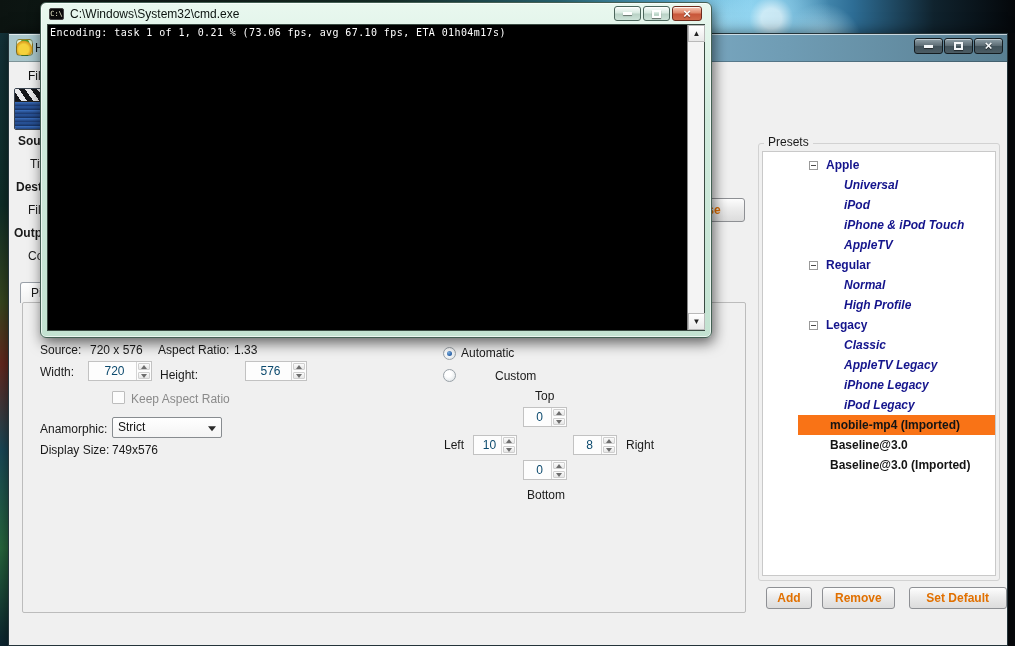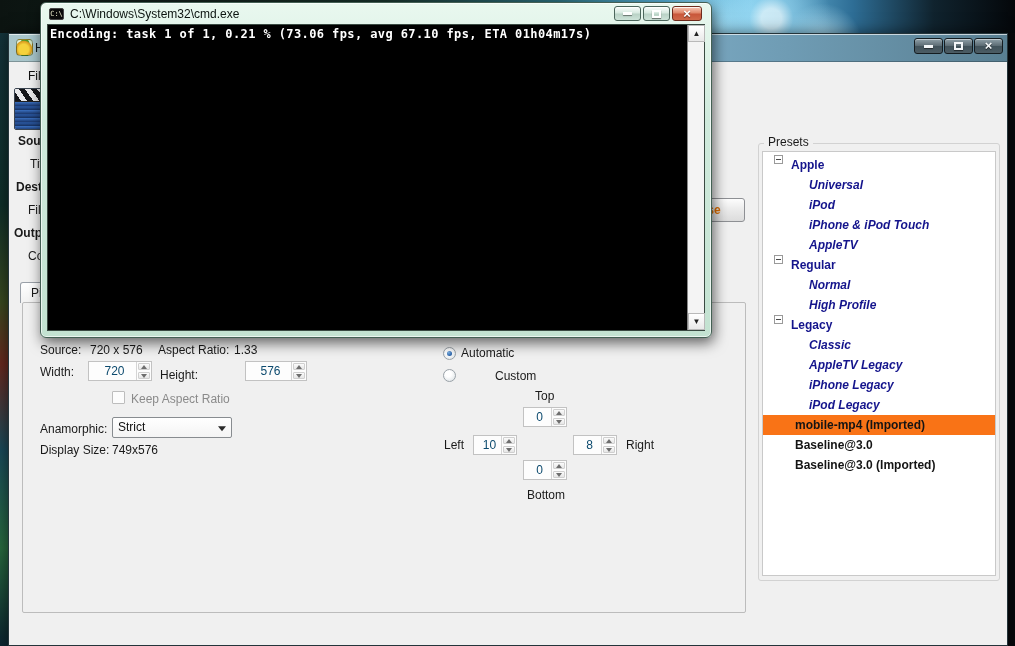--- a/index.html
+++ b/index.html
@@ -63,39 +63,39 @@
   .spin .sb { width:15px; display:flex; flex-direction:column; border-left:1px solid #d5d5d5; }
   .spin .sb span { flex:1; position:relative; background:linear-gradient(180deg,#fbfbfb,#e6e6e6); margin:1px 1px; border:1px solid #cfcfcf; border-radius:1px; }
   .spin .sb span::after { content:""; position:absolute; left:50%; top:50%; transform:translate(-50%,-50%);
     border-left:3px solid transparent; border-right:3px solid transparent; }
   .spin .sb .up::after { border-bottom:4px solid #6e6e6e; }
   .spin .sb .dn::after { border-top:4px solid #6e6e6e; }
 
   .checkbox { position:absolute; width:13px; height:13px; border:1px solid #bdbdbd; background:#fcfcfc; border-radius:1px; }
   .dis-label { color:#8a8a8a; }
 
-  .combo { position:absolute; left:103px; top:383px; width:120px; height:21px; border:1px solid #888c90;
+  .combo { position:absolute; left:103px; top:383px; width:110px; height:21px; border:1px solid #888c90;
     border-radius:2px; background:linear-gradient(180deg,#ffffff,#f4f4f4); display:flex; }
   .combo .cv { flex:1; color:#111; line-height:19px; padding-left:5px; }
   .combo .ca { width:18px; position:relative; }
   .combo .ca::after { content:""; position:absolute; left:50%; top:50%; transform:translate(-50%,-35%);
     border-left:4px solid transparent; border-right:4px solid transparent; border-top:5px solid #2a2a2a; }
 
   .radio { position:absolute; width:13px; height:13px; border-radius:50%; border:1px solid #9aa2a8;
     background:radial-gradient(circle at 40% 35%, #ffffff 0 30%, #e8ecee 70%, #cfd6da 100%); }
   .radio.sel::after { content:""; position:absolute; left:3px; top:3px; width:5px; height:5px; border-radius:50%;
     background:radial-gradient(circle at 35% 30%, #7fb4e8, #2a62a8 70%); }
 
   
   .preset-group { position:absolute; left:749px; top:109px; width:242px; height:438px;
     border:1px solid #d2d2d2; border-radius:3px; }
   .preset-caption { position:absolute; left:755px; top:101px; background:#f0f0f0; padding:0 4px; color:#1a1a1a; }
   .tree { position:absolute; left:753px; top:117px; width:234px; height:425px; background:#ffffff;
     border:1px solid #c9c9c9; overflow:hidden; padding-top:3px; }
-  .tree-row { height:20px; line-height:20px; display:flex; align-items:flex-start; white-space:nowrap; }
+  .tree-row { height:20px; line-height:20px; display:flex; align-items:center; white-space:nowrap;margin-left:35px; }
   .tree-row .exp { display:none; width:9px; height:9px; border:1px solid #9a9a9a; background:#ffffff; margin-right:8px; flex:none;
     background-image:linear-gradient(#4a4a4a,#4a4a4a); background-repeat:no-repeat; background-size:5px 1px; background-position:center; }
   .tree-row .tlabel { font-weight:bold; font-size:12px; }
   .k-category { padding-left:11px; } .k-category .exp { display:inline-block; }
   .k-category .tlabel, .k-child .tlabel { color:#14148c; }
   .k-child { padding-left:46px;font-style:italic; }
   .k-user { padding-left:32px; } .k-user .tlabel { color:#141414; }
   .tree-row.selected { background:#f97316; }
 
   .preset-btns { position:absolute; left:757px; top:553px; display:flex; gap:10px; }
@@ -123,21 +123,21 @@
     background:linear-gradient(180deg,#fbfefc 0%,#d7e9e0 45%,#b9d2c6 55%,#cde3d8 100%);
     box-shadow:inset 0 1px 0 rgba(255,255,255,.8); display:flex; align-items:center; justify-content:center; }
   .cmd-btn.close { width:30px; border:1px solid #6e2a1c;
     background:linear-gradient(180deg,#f8cab8 0%,#e0876a 45%,#c8563a 55%,#d06a4a 100%); }
   .cg-min { width:9px; height:3px; background:#ffffff; box-shadow:0 1px 1px rgba(0,0,0,.45); }
   .cg-max { width:9px; height:8px; border:2px solid #ffffff; box-shadow:0 1px 1px rgba(0,0,0,.45); }
   .cg-close { color:#fff; font-weight:bold; font-size:13px; line-height:11px; text-shadow:0 1px 1px rgba(0,0,0,.55); }
 
   .console { position:absolute; left:6px; top:21px; right:6px; bottom:6px; background:#000; border:1px solid #3a4a42; }
   .console-text { position:absolute; left:2px; top:2px; right:19px; color:#ffffff;
-    font-family:"DejaVu Sans Mono", monospace; font-size:12px; font-weight:bold; letter-spacing:.4px; white-space:pre; }
+    font-family:"DejaVu Sans Mono", monospace; font-size:10px; font-weight:normal; letter-spacing:.4px; white-space:pre; }
   .con-scroll { position:absolute; right:0; top:0; bottom:0; width:17px; background:#f4f4f4; border-left:1px solid #888; }
   .scr-btn { position:absolute; left:0; width:17px; height:17px; background:linear-gradient(180deg,#ffffff,#e9e9e9);
     border:1px solid #b9b9b9; color:#222; font-size:8px; line-height:15px; text-align:center; }
   .scr-up { top:0; } .scr-dn { bottom:0; }
 </style>
 </head>
 <body>
 
 <div class="desktop">
   <div class="wall-top"></div>
@@ -326,20 +326,25 @@
         <div class="tree-row k-user">
 
           <span class="tlabel">Baseline@3.0</span>
         </div>
 
         <div class="tree-row k-user">
 
           <span class="tlabel">Baseline@3.0 (Imported)</span>
         </div>
       </div>
+    <div class="preset-btns">
+      <div class="pbtn add">Add</div>
+      <div class="pbtn">Remove</div>
+      <div class="pbtn setdef">Set Default</div>
+    </div>
 
   </div>
 
   <div class="cmd">
     <div class="cmd-titlebar">
       <span class="cmd-icon">C:\</span>
       <span class="cmd-title">C:\Windows\System32\cmd.exe</span>
       <div class="cmd-controls">
         <div class="cmd-btn">
             <span class="cg-min"></span>

